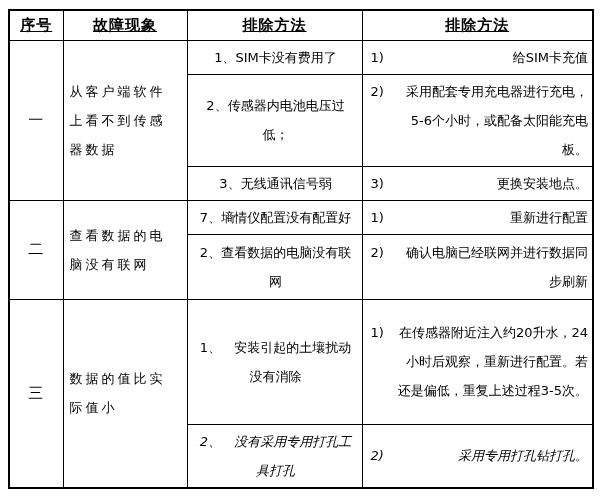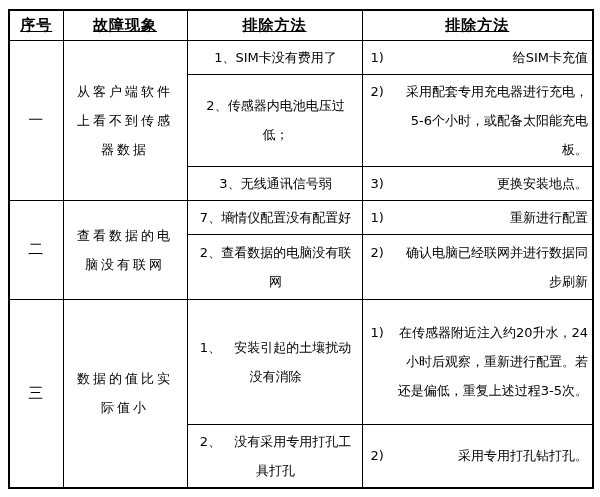--- a/index.html
+++ b/index.html
@@ -35,21 +35,20 @@
   td.cell-index {
     text-align: center;
     font-size: 15px;
     letter-spacing: 1px;
   }
   td.cell-phen {
     font-size: 13px;
     line-height: 29px;
     letter-spacing: 3px;
     padding: 2px 6px;
-    text-align: center;
   }
   td.cell-cause {
     font-size: 13px;
     line-height: 29px;
     padding: 2px 4px 2px 6px;
     text-align: center;
   }
   td.cell-fix {
     font-size: 13px;
     line-height: 29px;
@@ -131,21 +130,21 @@
         <td class="cell-index" rowspan="2">三</td>
         <td class="cell-phen" rowspan="2">数据的值比实际值小</td>
         <td class="cell-cause">1、　安装引起的土壤扰动没有消除</td>
         <td class="cell-fix">
           <div class="fix-item">
             <span class="fix-marker">1)</span>
             <span class="fix-text">在传感器附近注入约20升水，24小时后观察，重新进行配置。若还是偏低，重复上述过程3-5次。</span>
           </div>
         </td>
       </tr>
-      <tr style="height: 58px;">
+      <tr style="height: 58px; font-style: italic;">
         <td class="cell-cause">2、　没有采用专用打孔工具打孔</td>
         <td class="cell-fix">
           <div class="fix-item">
             <span class="fix-marker">2)</span>
             <span class="fix-text">采用专用打孔钻打孔。</span>
           </div>
         </td>
       </tr>
     </tbody>
 </table>

